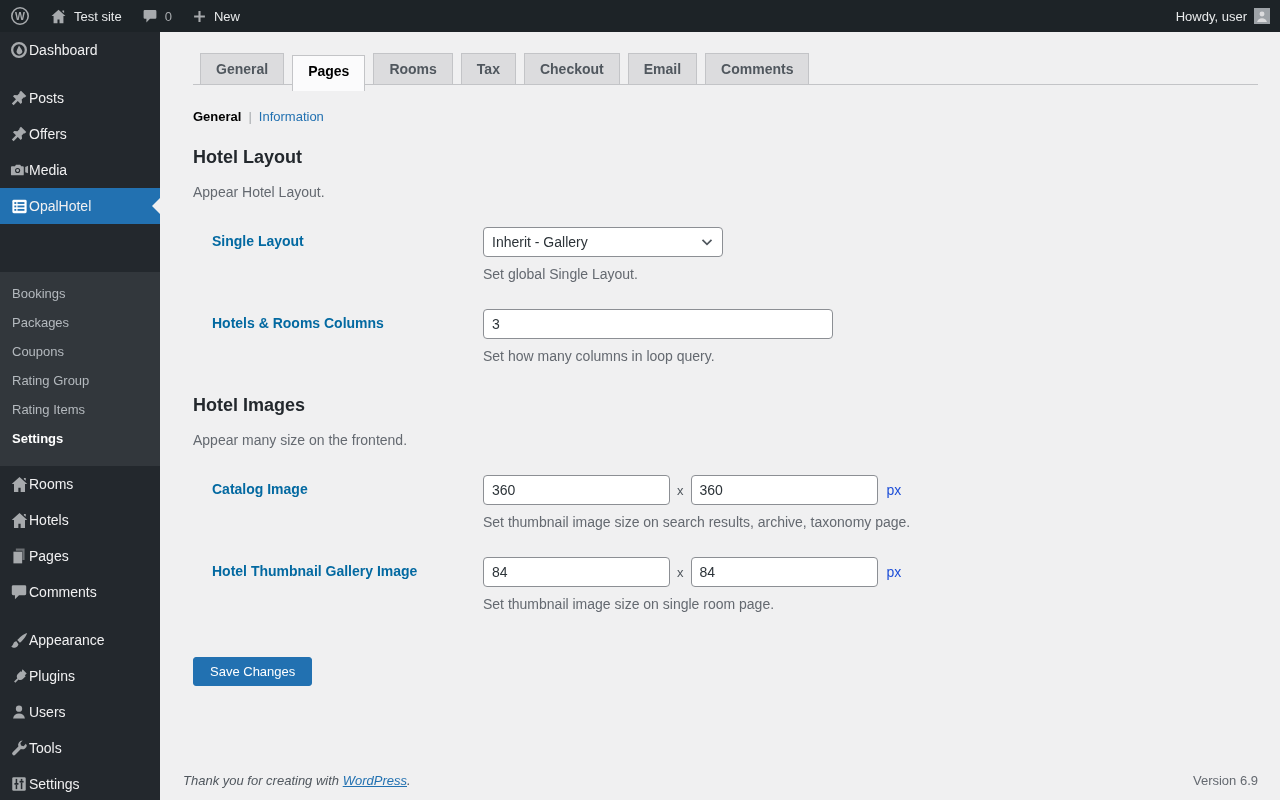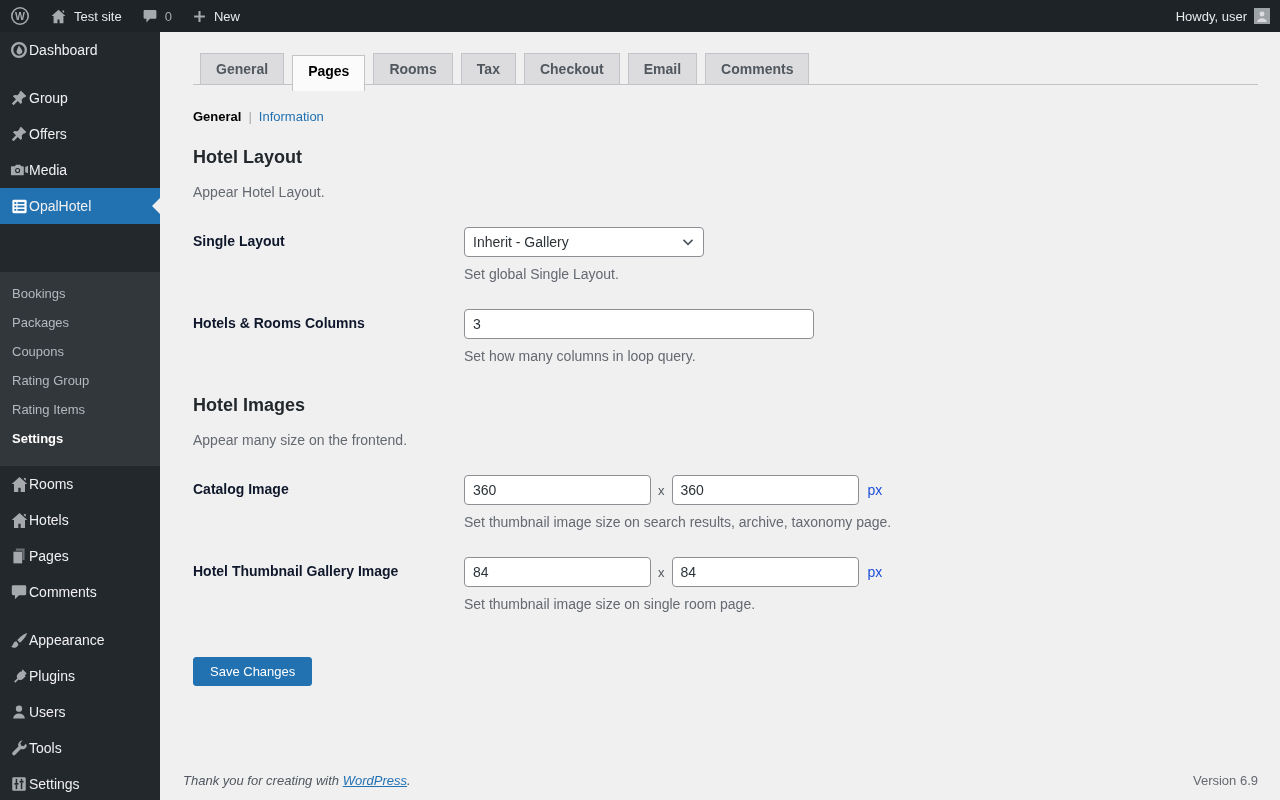--- a/index.html
+++ b/index.html
@@ -70,21 +70,21 @@
     background: #fbfbfc; color: #000000;
     padding-bottom: 12px; margin-bottom: -7px;
   }
   .subnav { margin-top: 24px; font-size: 13px; color: #a7aaad; }
   .subnav-current { color: #000000; font-weight: 700; cursor: pointer; }
   .subnav-sep { margin: 0 7px; color: #a7aaad; }
   .subnav-link { color: #2271b1; cursor: pointer; text-decoration: none; }
   .section-title { font-size: 18px; font-weight: 700; color: #23282d; margin: 23px 0 0; }
   .section-desc { font-size: 14px; color: #646970; margin: 16px 0 0; }
   .form-row { display: flex; margin-top: 27px; }
-  .form-label { flex: 0 0 271px; font-size: 14px; font-weight: 700; color: #0f172a; padding-top: 6px; }
+  .form-label { flex: 0 0 271px; font-size: 14px; font-weight: 700; color: #0369a1; padding-top: 6px; margin-left: 19px; }
   .form-field { flex: 1; }
   .wp-input, .wp-select {
     height: 30px; border: 1px solid #8c8f94; border-radius: 4px;
     background: #ffffff; color: #2c3338; font-size: 14px;
     padding: 0 8px; font-family: "Liberation Sans", sans-serif;
   }
   .select-wrap { position: relative; display: inline-block; }
   .wp-select { width: 240px; appearance: none; -webkit-appearance: none; padding-right: 30px; }
   .select-chevron { position: absolute; right: 8px; top: 7px; pointer-events: none; }
   .input-columns { width: 350px; }
@@ -165,21 +165,21 @@
     </span>
     <span class="mi-label">Dashboard</span>
   </a>
 
   <a class="menu-item gap-before">
     <span class="mi-icon">
       <svg width="18" height="18" viewBox="0 0 20 20">
           <path fill="currentColor" d="M12.2 1.9l5.9 5.9-1.7 1.7-.9-.3-2.5 2.5.4 3.4-1.5 1.5-3.3-3.3L4 18 2 16l4.6-4.6-3.3-3.3 1.5-1.5 3.4.4 2.5-2.5-.3-.9z"></path>
         </svg>
     </span>
-    <span class="mi-label">Group</span>
+    <span class="mi-label">Posts</span>
   </a>
   <a class="menu-item">
     <span class="mi-icon">
       <svg width="18" height="18" viewBox="0 0 20 20">
           <path fill="currentColor" d="M12.2 1.9l5.9 5.9-1.7 1.7-.9-.3-2.5 2.5.4 3.4-1.5 1.5-3.3-3.3L4 18 2 16l4.6-4.6-3.3-3.3 1.5-1.5 3.4.4 2.5-2.5-.3-.9z"></path>
         </svg>
     </span>
     <span class="mi-label">Offers</span>
   </a>
   <a class="menu-item">

